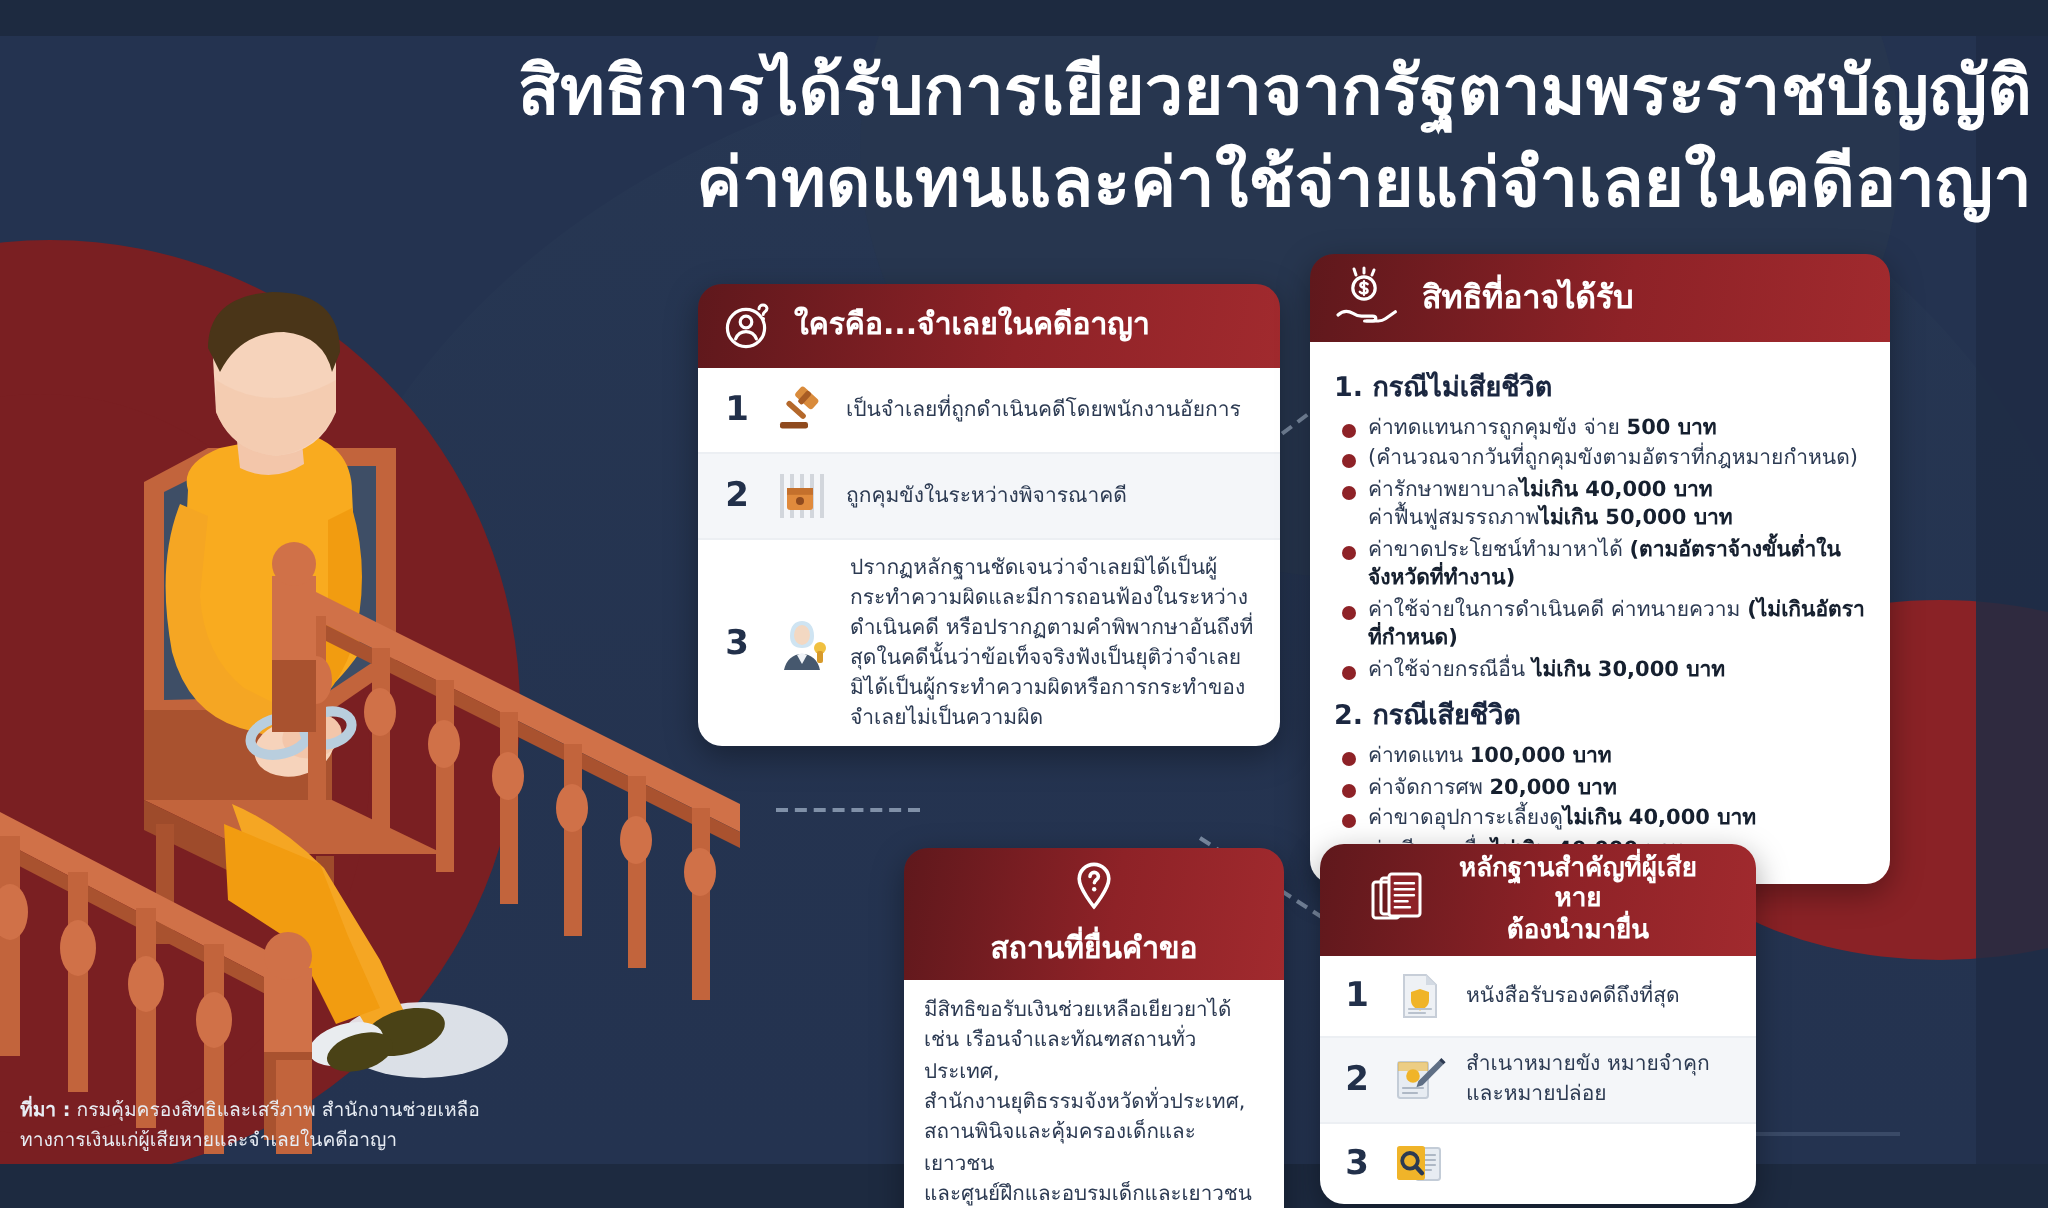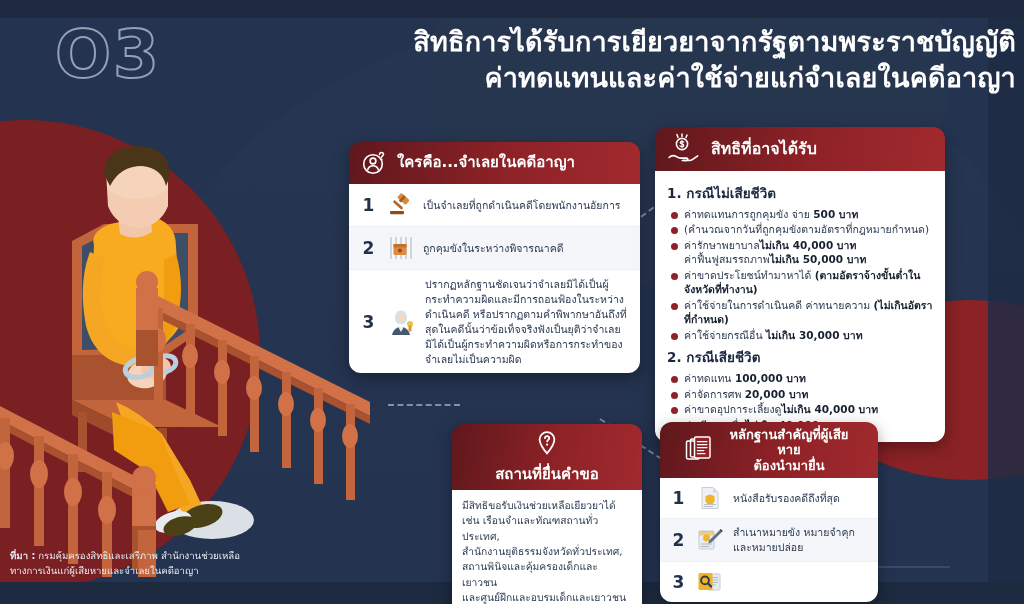--- a/index.html
+++ b/index.html
@@ -22,21 +22,21 @@
      background:#7a1f22; }
   .bg-arc-right { position:absolute; right:-96px; top:300px; width:300px; height:180px; border-radius:50%;
      background:#8a2226; }
   .bg-right-col { position:absolute; right:0; top:18px; width:36px; height:564px; background:#1f2c44; opacity:.85; }
   .bg-thin-line { position:absolute; left:690px; top:566px; width:260px; height:2px; background:#4a5a76; opacity:.6; }
 
   
   .num-badge { position:absolute; left:55px; top:22px; font-size:66px; font-weight:700; letter-spacing:2px;
      color:transparent; -webkit-text-stroke:2px #93a0b5; font-family:"DejaVu Sans",sans-serif; line-height:1; }
   .main-title { position:absolute; left:236px; top:24px; width:780px; color:#ffffff; text-align:right;
-     font-size:27px; font-weight:700; line-height:1.34; letter-spacing:.2px; }
+     font-size:34px; font-weight:700; line-height:1.34; letter-spacing:.2px; }
   .main-title .l2 { display:block; }
 
   
   .illus { position:absolute; left:-10px; top:112px; width:380px; height:465px; }
   .illus svg { display:block; }
 
   
   .dash { position:absolute; border-top:2px dashed #9fb0c6; opacity:.75; height:0; }
   .dash-d { position:absolute; border-top:2px dashed #9fb0c6; opacity:.7; height:0; transform-origin:left center; }
 
@@ -81,21 +81,20 @@
 
   <div class="bg-swoosh-b"></div>
   <div class="bg-swoosh-a"></div>
   <div class="bg-arc-left"></div>
   <div class="bg-arc-right"></div>
   <div class="bg-right-col"></div>
   <div class="bg-top-band"></div>
   <div class="bg-bottom-band"></div>
   <div class="bg-thin-line"></div>
 
-  <div class="num-badge">O3</div>
   <div class="main-title">
     <span>สิทธิการได้รับการเยียวยาจากรัฐตามพระราชบัญญัติ</span>
     <span class="l2">ค่าทดแทนและค่าใช้จ่ายแก่จำเลยในคดีอาญา</span>
   </div>
 
   <div class="illus">
     <svg width="380" height="465" viewBox="0 0 380 465" xmlns="http://www.w3.org/2000/svg">
       <defs>
         <clipPath id="clipAll">
             <rect x="0" y="0" width="380" height="465"></rect>

